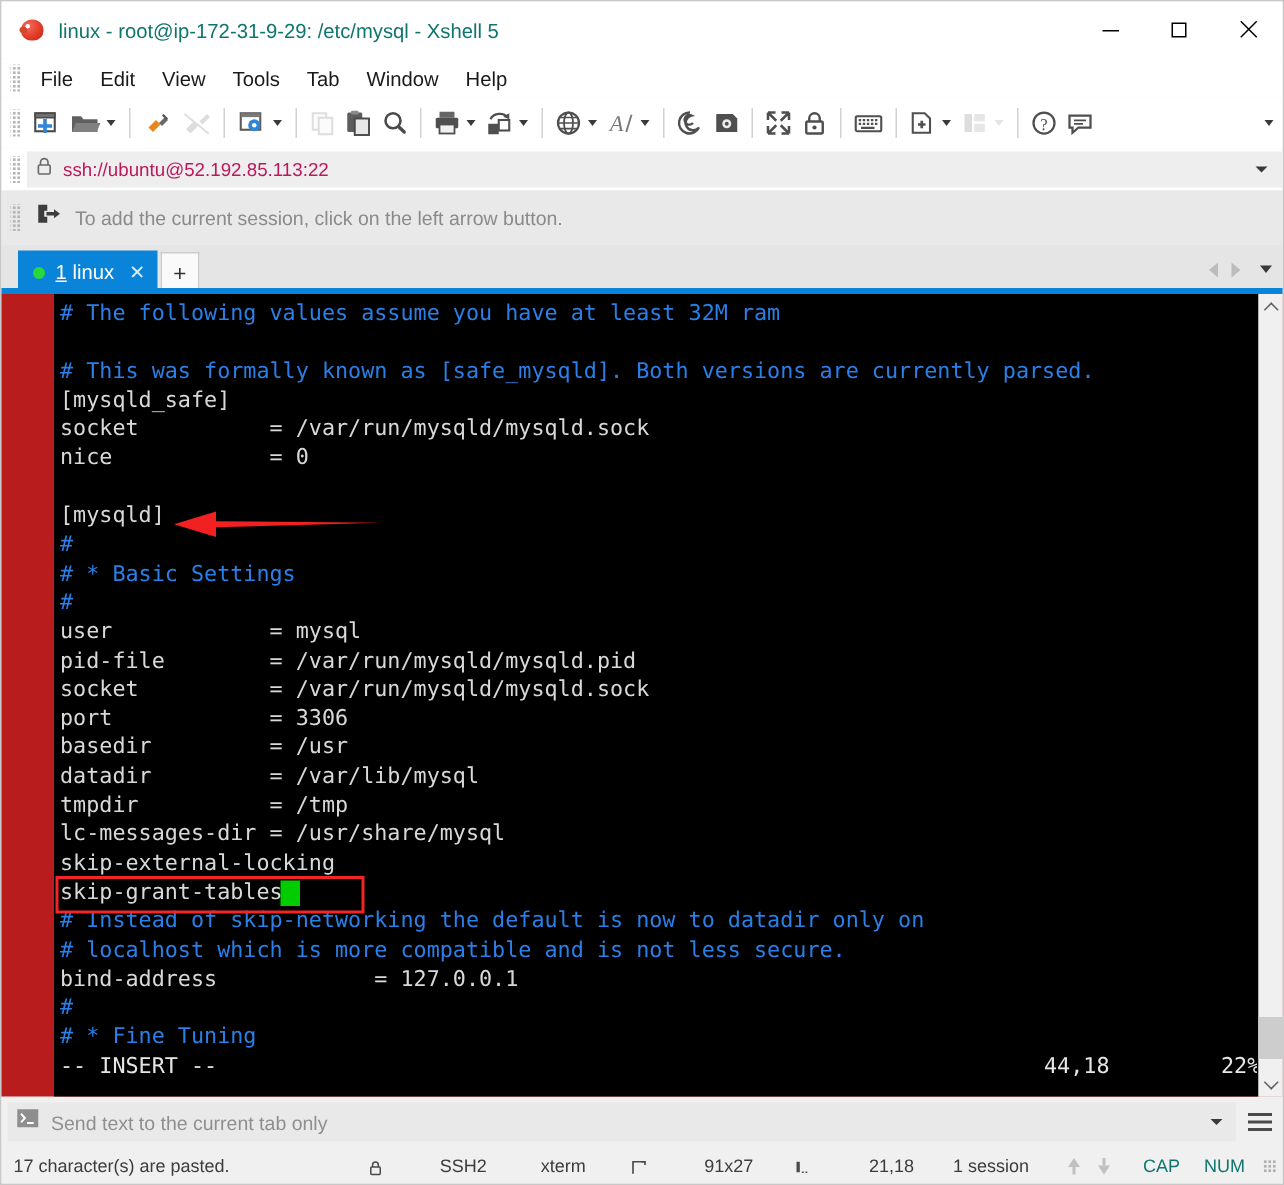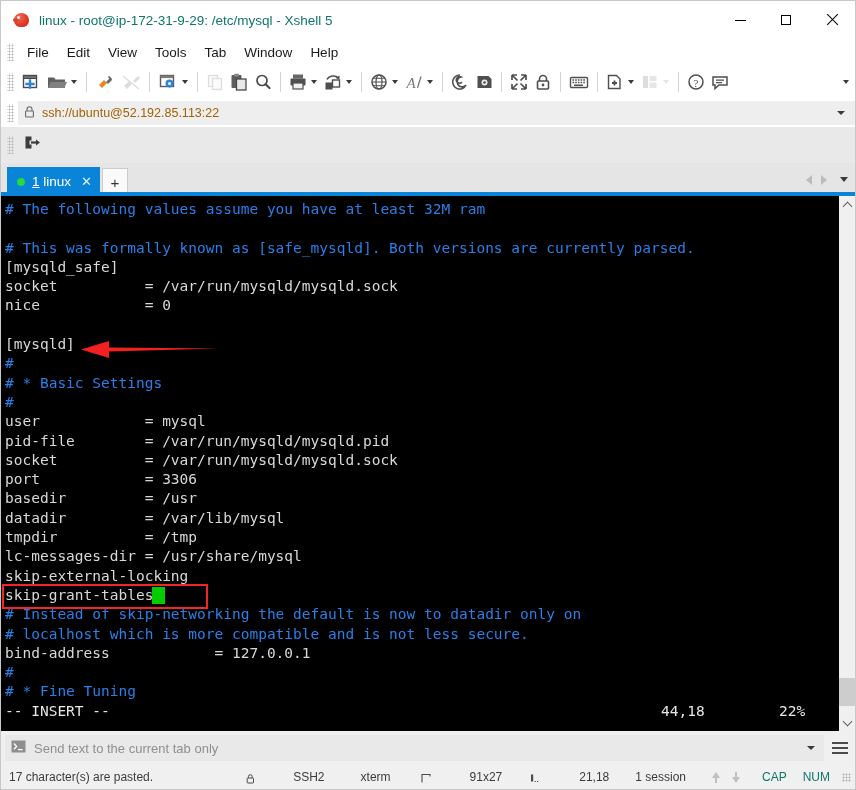--- a/index.html
+++ b/index.html
@@ -48,44 +48,44 @@
   .tb svg { display:block; }
   .caret { width:0; height:0; border-left:3.5px solid transparent; border-right:3.5px solid transparent;
            border-top:4px solid #3a3a3a; margin-left:3px; margin-right:2px; }
   .tsep { width:1px; height:20px; background:#d2d2d2; margin:0 5px; flex:0 0 auto; }
   .tb-end-caret { margin-left:auto; margin-right:6px; }
 
   
   .addrrow { height:28px; background:#ffffff; display:flex; align-items:center; padding-left:6px; flex:0 0 auto; }
   .addrbox { flex:1 1 auto; height:24px; background:#eeeeee; display:flex; align-items:center; padding:0 6px; }
   .addrbox .lockico { margin-right:7px; flex:0 0 auto; }
-  .addrtext { font-size:12.5px; color:#a16207; white-space:nowrap; }
+  .addrtext { font-size:12.5px; color:#be185d; white-space:nowrap; }
   .addrcaret { width:0;height:0;border-left:4px solid transparent;border-right:4px solid transparent;border-top:4px solid #3a3a3a; margin-left:auto; margin-right:4px;}
 
   
   .notice { height:36px; background:#e9e9e9; display:flex; align-items:center; padding-left:6px; flex:0 0 auto; }
   .notice .ntext { font-size:13px; color:#8a8a8a; margin-left:9px; white-space:nowrap; }
 
   
   .tabbar { height:33px; background:#e5e5e5; display:flex; align-items:flex-end; flex:0 0 auto; position:relative; }
-  .tab { height:29px; background:#0a84d8; display:flex; align-items:center; padding:0 6px 0 10px; margin-left:6px; }
+  .tab { height:29px; background:#0a84d8; display:flex; align-items:center; padding:0 6px 0 10px; margin-left:11px; }
   .tabdot { width:8px; height:8px; border-radius:50%; background:#27d93f; margin-right:7px; flex:0 0 auto; }
   .tablabel { font-size:13.5px; color:#ffffff; white-space:nowrap; }
   .tablabel u { text-decoration:underline; }
   .tabclose { font-size:13px; color:#dbeefb; margin-left:10px; margin-right:2px; line-height:1; }
   .tabadd { width:26px; height:28px; background:#fafafa; border:1px solid #cdcdcd; border-bottom:none;
             display:flex; align-items:center; justify-content:center; font-size:15px; color:#333; margin-left:2px; }
   .tabright { margin-left:auto; display:flex; align-items:center; height:33px; padding-right:7px; }
   .tri-l { width:0;height:0;border-top:5px solid transparent;border-bottom:5px solid transparent;border-right:6px solid #bcbcbc; margin-right:9px;}
   .tri-r { width:0;height:0;border-top:5px solid transparent;border-bottom:5px solid transparent;border-left:6px solid #bcbcbc; margin-right:13px;}
   .tabcaret { width:0;height:0;border-left:4.5px solid transparent;border-right:4.5px solid transparent;border-top:5px solid #3a3a3a;}
   .tabbar-underline { position:absolute; left:0; bottom:0; width:100%; height:4px; background:#0a84d8; }
 
   
-  .termwrap { flex:1 1 auto; display:flex; background:#0ea5e9; min-height:0; position:relative; }
+  .termwrap { flex:1 1 auto; display:flex; background:#b91c1c; min-height:0; position:relative;padding-left:35px; }
   .term { flex:1 1 auto; background:#000000; position:relative; overflow:hidden;
           font-family:"DejaVu Sans Mono","Liberation Mono",monospace; font-size:14.5px; line-height:19.3px; padding:4px 0 0 4px; }
   .tline { white-space:pre; height:19.3px; color:#d8d8d8; }
   .tline.c { color:#2a7fe8; }
   .cursor { position:absolute; width:13px; height:17px; background:#00cc00; }
   .redbox { position:absolute; border:2px solid #f42525; }
   .arrow { position:absolute; }
   .statline { position:absolute; left:4px; white-space:pre; color:#e6e6e6; font-family:"DejaVu Sans Mono","Liberation Mono",monospace; font-size:14.5px; }
 
   
@@ -408,20 +408,21 @@
 
   <div class="notice">
     <div class="gripper"></div>
     <span style="margin-left:6px;">
       <svg width="17" height="16" viewBox="0 0 17 16">
         <path d="M1.5 1.5 h6 v4 h-2 v4 h2 v4 h-6z" fill="#3d3d3d"></path>
         <path d="M7 7.5 h6" stroke="#3d3d3d" stroke-width="2.2"></path>
         <path d="M12 4.5 l4 3 -4 3z" fill="#3d3d3d"></path>
       </svg>
     </span>
+    <span class="ntext">To add the current session, click on the left arrow button.</span>
   </div>
 
   <div class="tabbar">
     <div class="tab">
       <span class="tabdot"></span>
       <span class="tablabel"><u>1</u> <span>linux</span></span>
       <span class="tabclose">✕</span>
     </div>
     <div class="tabadd">+</div>
     <div class="tabright">

